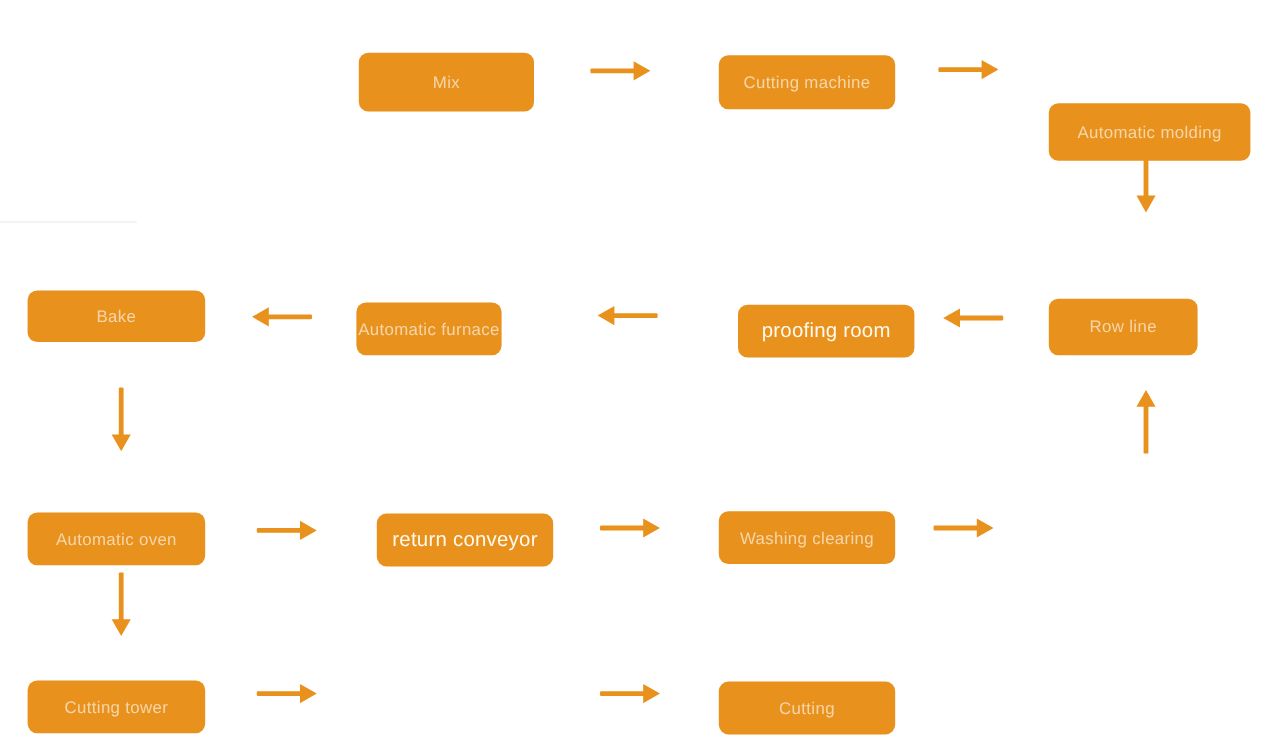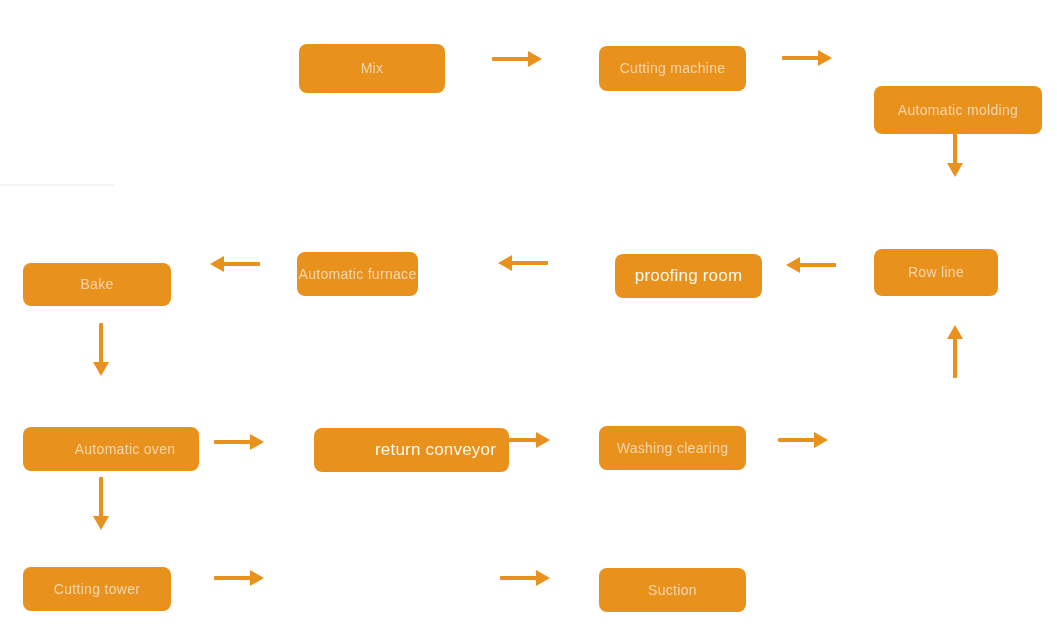--- a/index.html
+++ b/index.html
@@ -17,26 +17,26 @@
     background:var(--orange);border-radius:8px;
     color:var(--label-dim);font-size:14px;letter-spacing:.3px;text-align:center;
   }
   .node span{white-space:pre-line;line-height:1.15;}
   .bright{color:var(--label-bright);font-size:17px;letter-spacing:.2px;margin-left:16px;}
 
   
   .n-mix      {left:299px;top:44px;width:146px;height:49px;}
   .n-cutting  {left:599px;top:46px;width:147px;height:45px;}
   .n-molding  {left:874px;top:47px;width:168px;height:48px;margin-top:39px;}
-  .n-bake     {left:23px; top:263px;width:148px;height:43px;}
+  .n-bake     {left:23px; top:242px;width:148px;height:43px;}
   .n-furnace  {left:297px;top:252px;width:121px;height:44px;}
   .n-proofing {left:599px;top:254px;width:147px;height:44px;}
   .n-rowline  {left:874px;top:249px;width:124px;height:47px;}
-  .n-oven     {left:23px; top:427px;width:148px;height:44px;padding-left:28px;}
-  .n-conveyor {left:298px;top:428px;width:147px;height:44px;padding-left:48px;}
+  .n-oven     {left:23px; top:427px;width:148px;height:44px;}
+  .n-conveyor {left:298px;top:428px;width:147px;height:44px;}
   .n-washing  {left:599px;top:426px;width:147px;height:44px;}
   .n-pallet   {left:874px;top:422px;width:147px;height:49px;}
   .n-cooling  {left:23px; top:567px;width:148px;height:44px;}
   .n-suction  {left:298px;top:569px;width:147px;height:44px;}
   .n-packging {left:599px;top:568px;width:147px;height:44px;}
 
   
   .arrow{position:absolute;}
   .ar,.al{width:50px;height:16px;}
   .ad,.au{width:16px;height:53px;}
@@ -112,21 +112,21 @@
     <span>return conveyor</span>
   </div>
   <div class="node n-washing">
     <span>Washing clearing</span>
   </div>
 
   <div class="node n-cooling">
     <span>Cutting tower</span>
   </div>
   <div class="node n-packging">
-    <span>Suction</span>
+    <span>Cutting</span>
   </div>
 
   <div class="arrow ar a-mix-cut"></div>
   <div class="arrow ar a-cut-mold"></div>
   <div class="arrow ad a-mold-rowline"></div>
   <div class="arrow al a-rowline-proof"></div>
   <div class="arrow al a-proof-furnace"></div>
   <div class="arrow al a-furnace-bake"></div>
   <div class="arrow ad a-bake-oven"></div>
   <div class="arrow ar a-oven-conv"></div>

